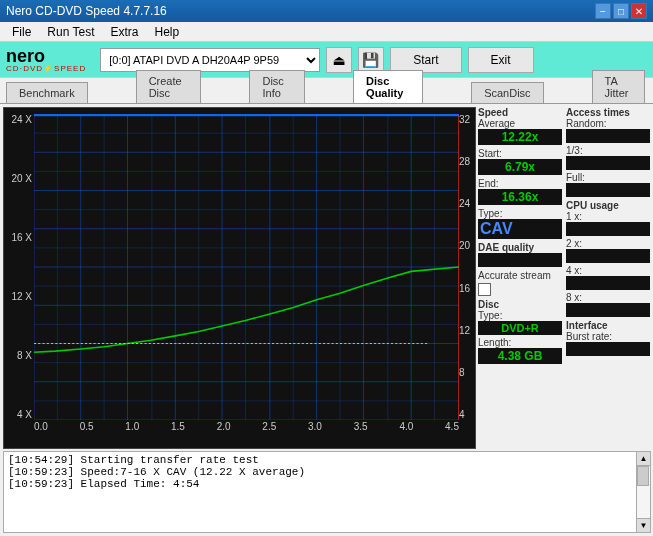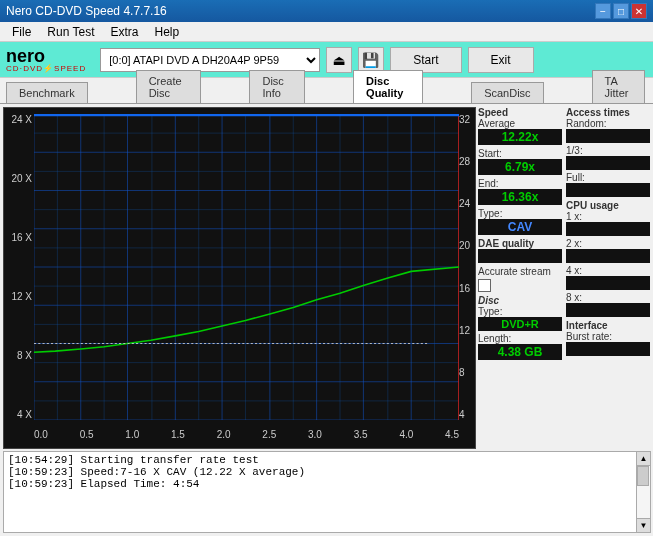--- a/index.html
+++ b/index.html
@@ -245,21 +245,21 @@
           310,157
           333,150
           355,144
           400,140
         " fill="none" stroke="#00cc00" stroke-width="1.5"></polyline>
 
         <line x1="0" y1="210" x2="370" y2="210" stroke="#cccccc" stroke-width="0.8" stroke-dasharray="2,2"></line>
 
       </svg>
 
-      <div style="position:absolute; bottom:8px; left:30px; right:16px; display:flex; justify-content:space-between; color:#ccc; font-size:10px;">
+      <div style="position:absolute; bottom:16px; left:30px; right:16px; display:flex; justify-content:space-between; color:#ccc; font-size:10px;">
         <span>0.0</span>
         <span>0.5</span>
         <span>1.0</span>
         <span>1.5</span>
         <span>2.0</span>
         <span>2.5</span>
         <span>3.0</span>
         <span>3.5</span>
         <span>4.0</span>
         <span>4.5</span>
@@ -283,37 +283,37 @@
             <div style="background:#111; color:#00cc00; font-weight:bold; font-size:12px; text-align:center; padding:1px 2px;">6.79x</div>
           </div>
 
           <div>
             <div style="font-size:10px; color:#333;">End:</div>
             <div style="background:#111; color:#00cc00; font-weight:bold; font-size:12px; text-align:center; padding:1px 2px;">16.36x</div>
           </div>
 
           <div>
             <div style="font-size:10px; color:#333;">Type:</div>
-            <div style="background:#111; color:#4488ff; font-weight:bold; font-size:12px; text-align:center; padding:1px 2px;">CAV</div>
+            <div style="background:#111; color:#4488ff; font-weight:bold; font-size:16px; text-align:left; padding:1px 2px;">CAV</div>
           </div>
 
           <div>
             <div style="font-size:10px; color:#333; font-weight:bold;">DAE quality</div>
             <div style="background:#111; min-height:14px; padding:2px;"></div>
           </div>
 
           <div>
             <div style="font-size:10px; color:#333;">Accurate stream</div>
             <div style="display:flex; align-items:center; gap:3px; margin-top:2px;">
               <div style="width:13px; height:13px; border:1px solid #666; background:white;"></div>
             </div>
           </div>
 
           <div>
-            <div style="font-weight:bold; font-size:10px; color:#333;font-style:italic;">Disc</div>
+            <div style="font-weight:bold; font-size:10px; color:#333;">Disc</div>
             <div style="font-size:10px; color:#333;">Type:</div>
             <div style="background:#111; color:#00cc00; font-weight:bold; font-size:11px; text-align:center; padding:1px 2px;">DVD+R</div>
             <div style="font-size:10px; color:#333; margin-top:2px;">Length:</div>
             <div style="background:#111; color:#00cc00; font-weight:bold; font-size:12px; text-align:center; padding:1px 2px;">4.38 GB</div>
           </div>
 
         </div>
 
         <div style="flex:1; display:flex; flex-direction:column; gap:3px;">
 

